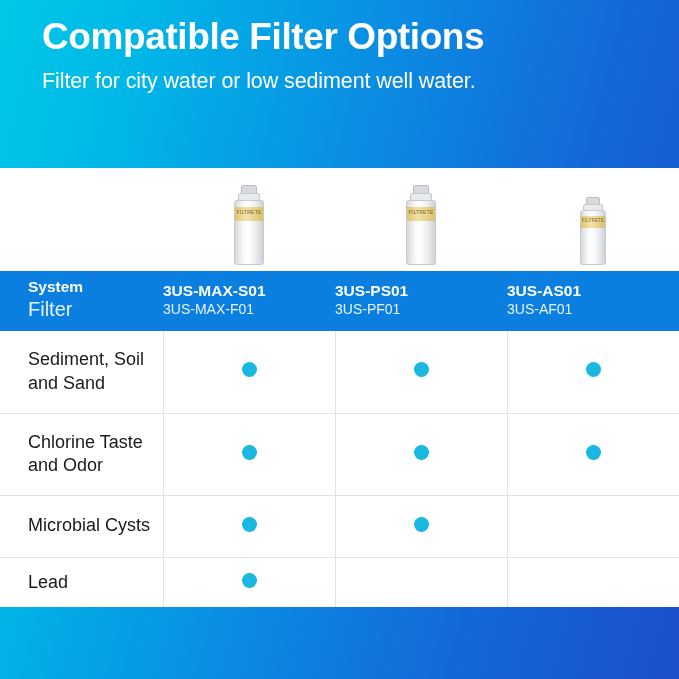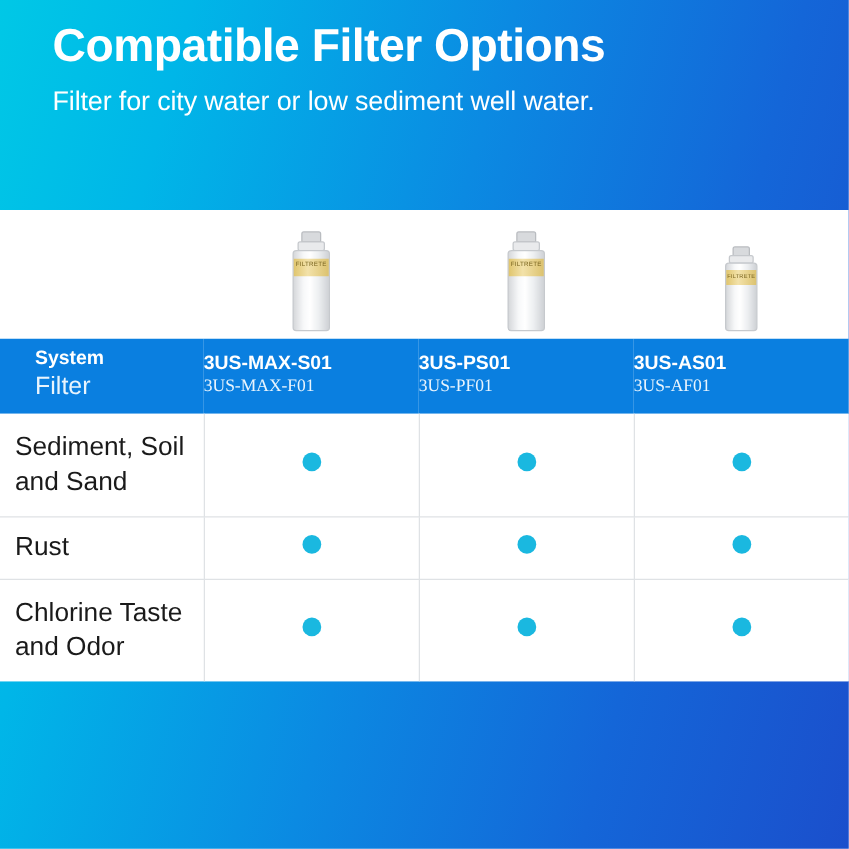--- a/index.html
+++ b/index.html
@@ -177,42 +177,41 @@
     font-size: 15.5px;
     font-weight: bold;
     line-height: 1.22;
   }
   .model-bot {
     display: block;
     font-size: 14px;
     font-weight: normal;
     line-height: 1.22;
     color: #e8f4fd;
-    font-family: Liberation Serif, serif;
   }
 
   
   tbody.body-rows td {
     border-bottom: 1px solid #dfe2e5;
     border-right: 1px solid #dfe2e5;
     background: #ffffff;
     vertical-align: middle;
   }
   tbody.body-rows td.dot-cell {
     text-align: center;
   }
   tbody.body-rows tr td:last-child {
     border-right: none;
   }
   tbody.body-rows tr:last-child td {
     border-bottom: none;
   }
   td.feature-cell {
-    padding: 10px 10px 10px 12px;
-    font-size: 21px;
+    padding: 10px 10px 10px 28px;
+    font-size: 18px;
     color: #1a1a1a;
     line-height: 1.3;
     text-align: left;
     margin-top: 48px;
   }
   .dot {
     display: inline-block;
     width: 15px;
     height: 15px;
     border-radius: 50%;
@@ -293,29 +292,35 @@
         </tr>
       </tbody>
 
       <tbody class="body-rows">
         <tr style="height:82px;">
           <td class="feature-cell">Sediment, Soil and Sand</td>
           <td class="dot-cell"><span class="dot"></span></td>
           <td class="dot-cell"><span class="dot"></span></td>
           <td class="dot-cell"><span class="dot"></span></td>
         </tr>
-        <tr style="height:50px;">
-          <td class="feature-cell">Rust</td>
-          <td class="dot-cell"><span class="dot"></span></td>
-          <td class="dot-cell"><span class="dot"></span></td>
-          <td class="dot-cell"><span class="dot"></span></td>
-        </tr>
         <tr style="height:82px;">
           <td class="feature-cell">Chlorine Taste and Odor</td>
           <td class="dot-cell"><span class="dot"></span></td>
           <td class="dot-cell"><span class="dot"></span></td>
           <td class="dot-cell"><span class="dot"></span></td>
+        </tr>
+        <tr style="height:62px;">
+          <td class="feature-cell">Microbial Cysts</td>
+          <td class="dot-cell"><span class="dot"></span></td>
+          <td class="dot-cell"><span class="dot"></span></td>
+          <td class="dot-cell"><span class="dot off"></span></td>
+        </tr>
+        <tr style="height:50px;">
+          <td class="feature-cell">Lead</td>
+          <td class="dot-cell"><span class="dot"></span></td>
+          <td class="dot-cell"><span class="dot off"></span></td>
+          <td class="dot-cell"><span class="dot off"></span></td>
         </tr>
       </tbody>
     </table>
   </div>
 
 </div>
 
 </body></html>

